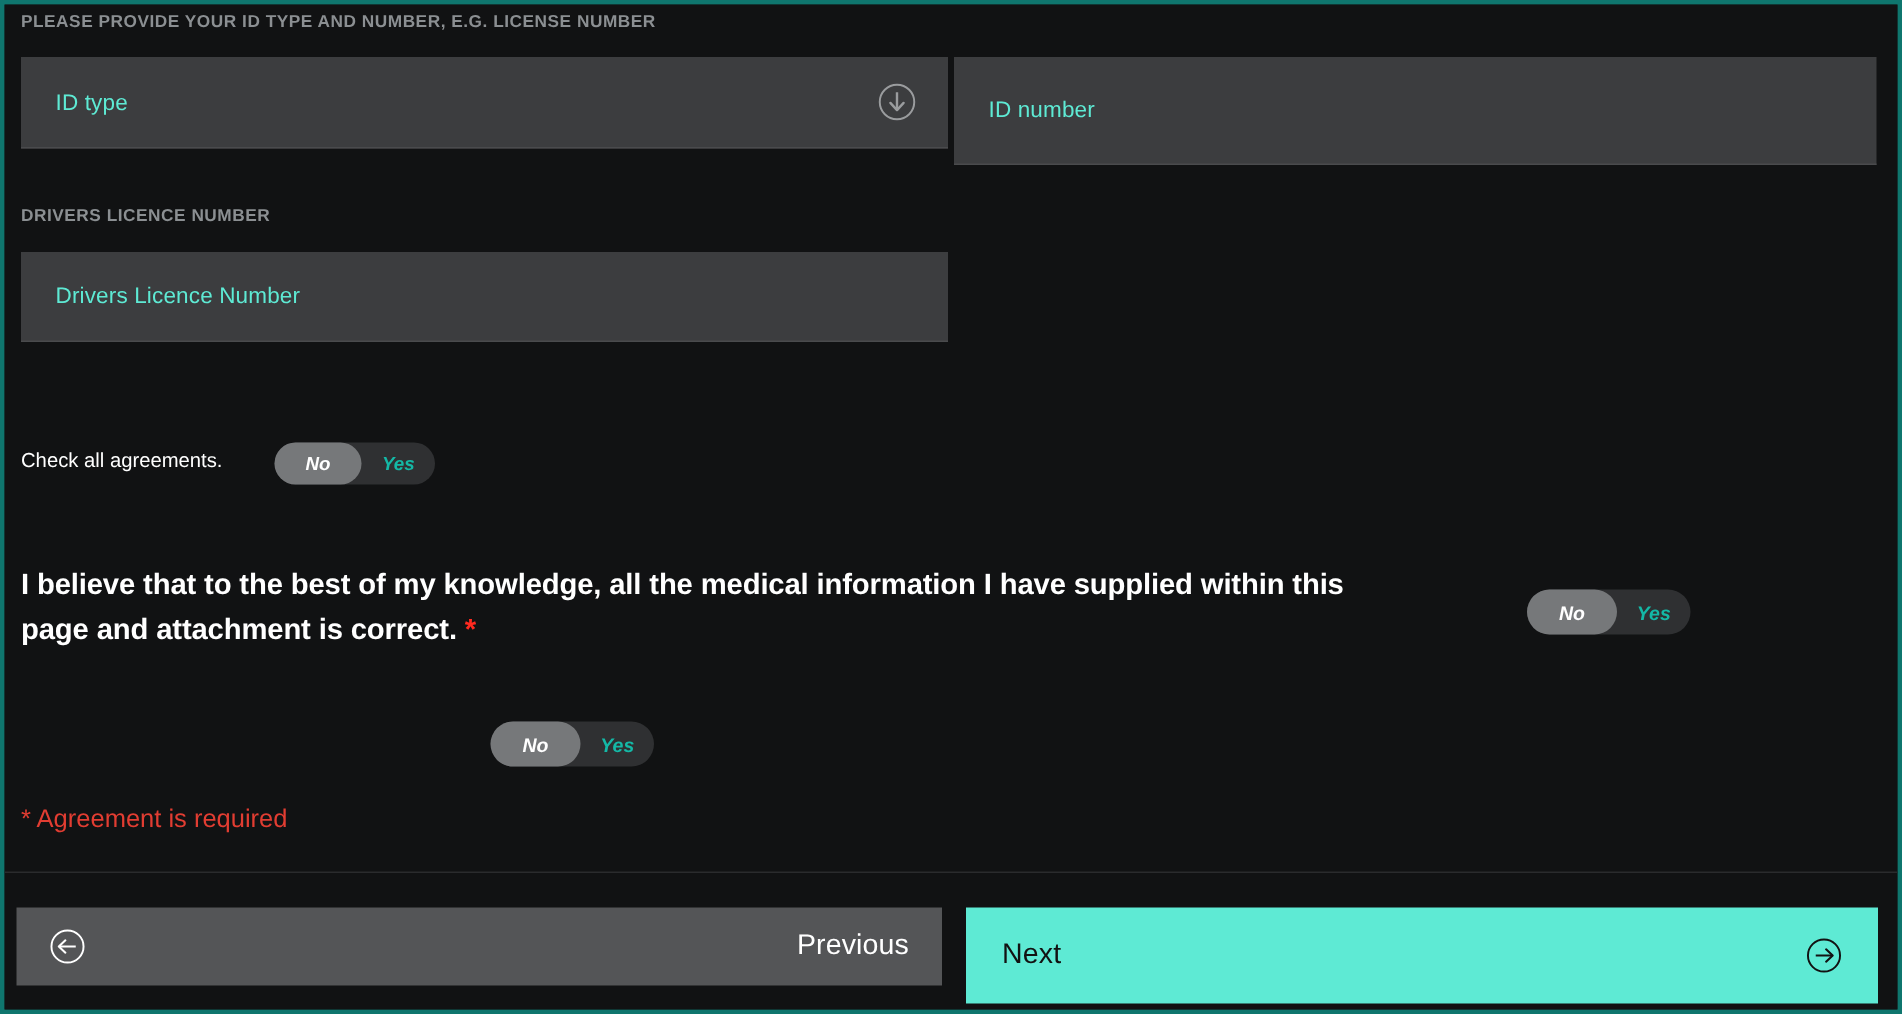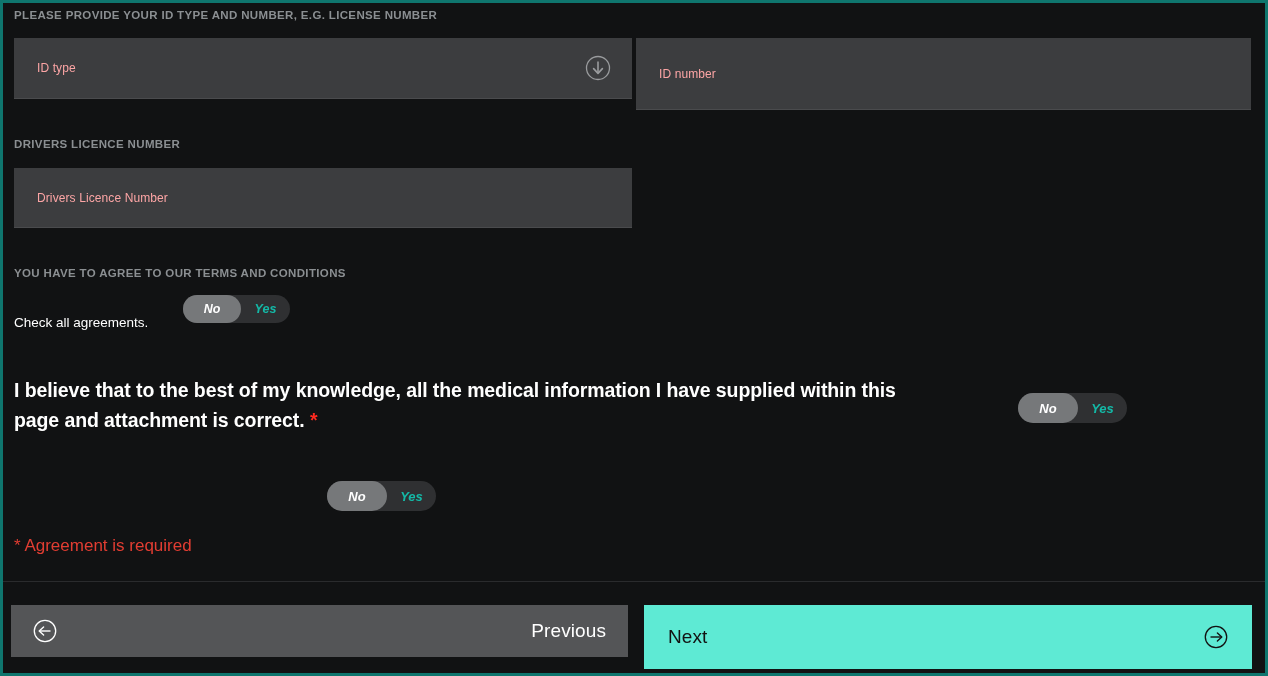--- a/index.html
+++ b/index.html
@@ -47,22 +47,22 @@
   .field {
     position: absolute;
     background: #3c3d3f;
     border: none;
     border-bottom: 1px solid #4a4b4d;
     box-sizing: border-box;
     display: flex;
     align-items: center;
   }
   .field .ph {
-    font-size: 12px;
-    color: #fca5a5;
+    font-size: 15px;
+    color: #5eead4;
     padding-left: 23px;
     font-weight: 400;
     letter-spacing: 0.1px;
   }
   .dd-icon {
     position: absolute;
     right: 21px;
     top: 50%;
     transform: translateY(-50%);
     width: 26px;
@@ -203,23 +203,22 @@
     <div class="field" style="left:633px; top:35px; width:615px; height:72px;">
       <div class="ph">ID number</div>
     </div>
 
     <div class="section-label" style="left:11px; top:135px;">DRIVERS LICENCE NUMBER</div>
 
     <div class="field" style="left:11px; top:165px; width:618px; height:60px;">
       <div class="ph">Drivers Licence Number</div>
     </div>
 
-    <div class="section-label" style="left:11px; top:264px;">YOU HAVE TO AGREE TO OUR TERMS AND CONDITIONS</div>
-
-    <div class="plain-label" style="left:11px; top:312px;">Check all agreements.</div>
+
+    <div class="plain-label" style="left:11px; top:296px;">Check all agreements.</div>
 
     <div class="toggle small" style="left:180px; top:292px;">
       <div class="knob">
         <span>No</span>
       </div>
       <div class="off">
         <span>Yes</span>
       </div>
     </div>
 

